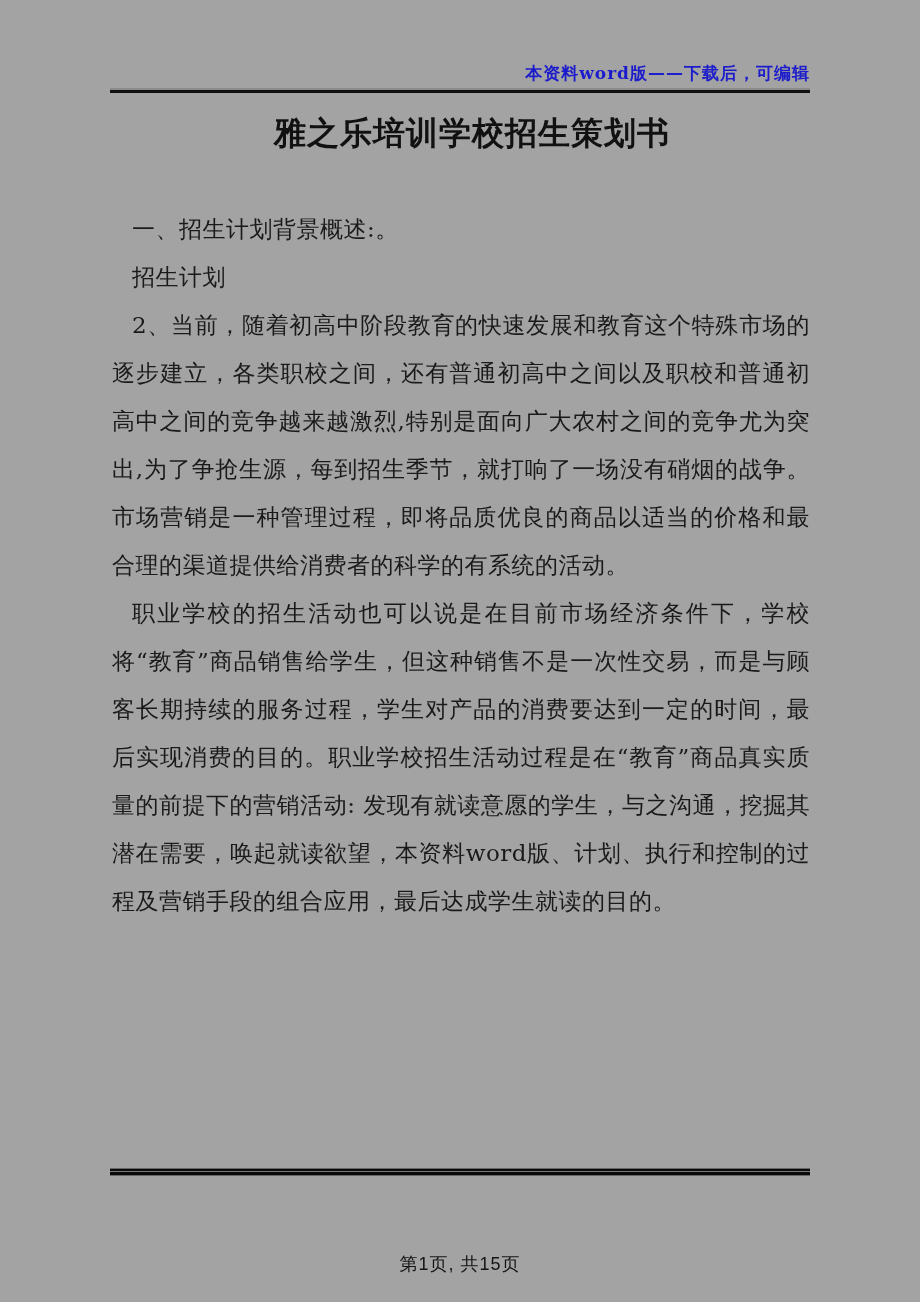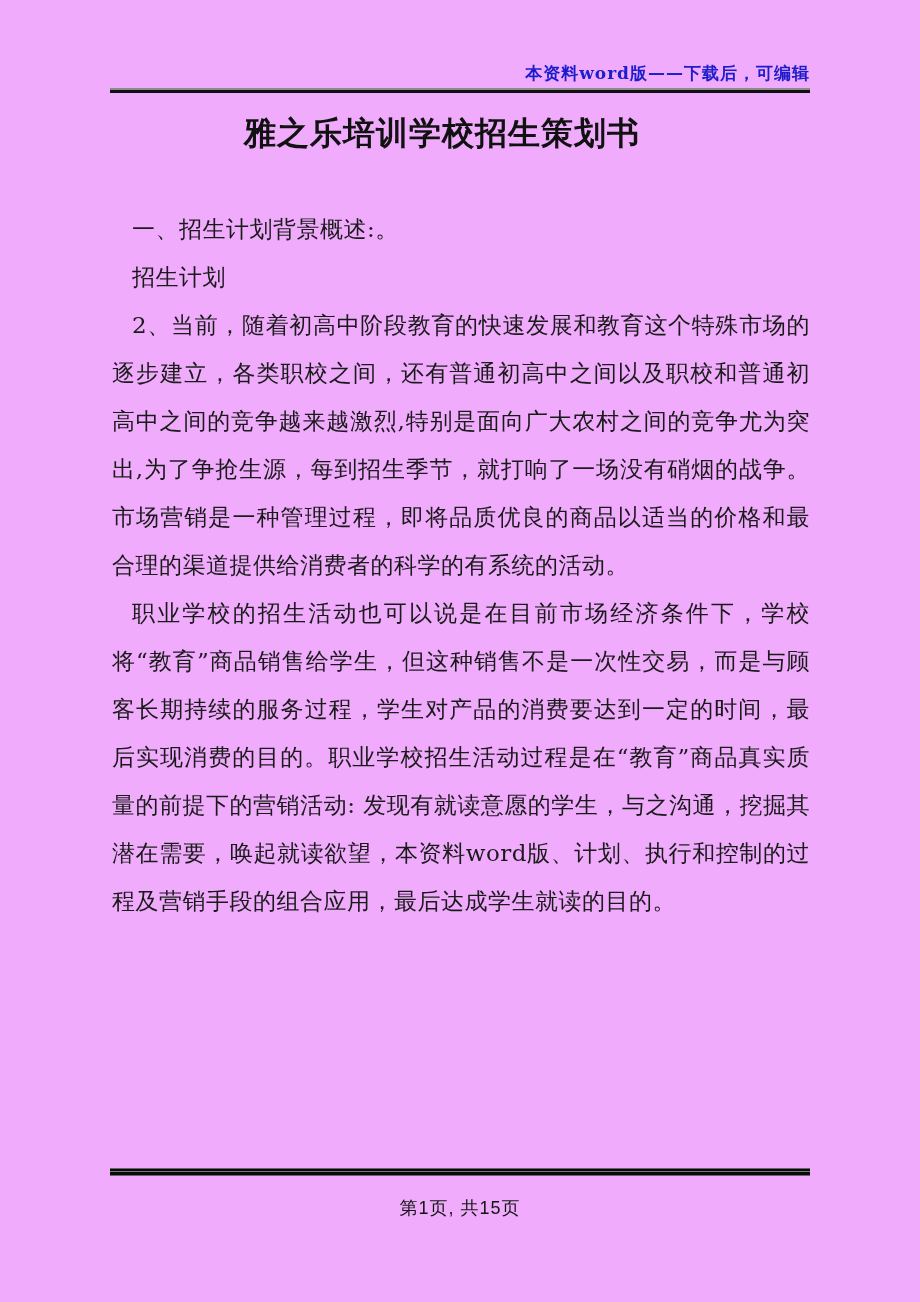--- a/index.html
+++ b/index.html
@@ -4,21 +4,21 @@
 <style>
   html, body {
     margin: 0;
     padding: 0;
     background: #ffffff;
   }
   .page {
     position: relative;
     width: 920px;
     height: 1302px;
-    background: #f0abfc;
+    background: #a3a3a3;
     overflow: hidden;
     font-family: "DejaVu Serif", serif;
   }
   .header-note {
     position: absolute;
     top: 62px;
     left: 110px;
     width: 700px;
     text-align: right;
     font-family: "DejaVu Serif", serif;
@@ -32,21 +32,21 @@
     position: absolute;
     top: 88px;
     left: 110px;
     width: 700px;
     height: 5px;
     background: linear-gradient(180deg, #8a8a8a 0%, #8a8a8a 40%, #101010 40%, #101010 100%);
   }
   .doc-title {
     position: absolute;
     top: 112px;
-    left: 92px;
+    left: 122px;
     width: 700px;
     margin: 0;
     text-align: center;
     font-family: "DejaVu Serif", serif;
     font-size: 32px;
     font-weight: bold;
     color: #111111;
     letter-spacing: 1px;
   }
   .doc-body {
@@ -74,21 +74,21 @@
     height: 8px;
     background: linear-gradient(180deg,
       #666666 0%, #666666 10%,
       #0a0a0a 10%, #0a0a0a 42%,
       #7a7a7a 42%, #7a7a7a 55%,
       #0a0a0a 55%, #0a0a0a 90%,
       #666666 90%, #666666 100%);
   }
   .footer-text {
     position: absolute;
-    top: 1196px;
+    top: 1252px;
     left: 110px;
     width: 700px;
     text-align: center;
     font-family: "Liberation Sans", sans-serif;
     font-size: 18px;
     color: #141414;
     letter-spacing: 1px;
   }
 </style>
 </head>

